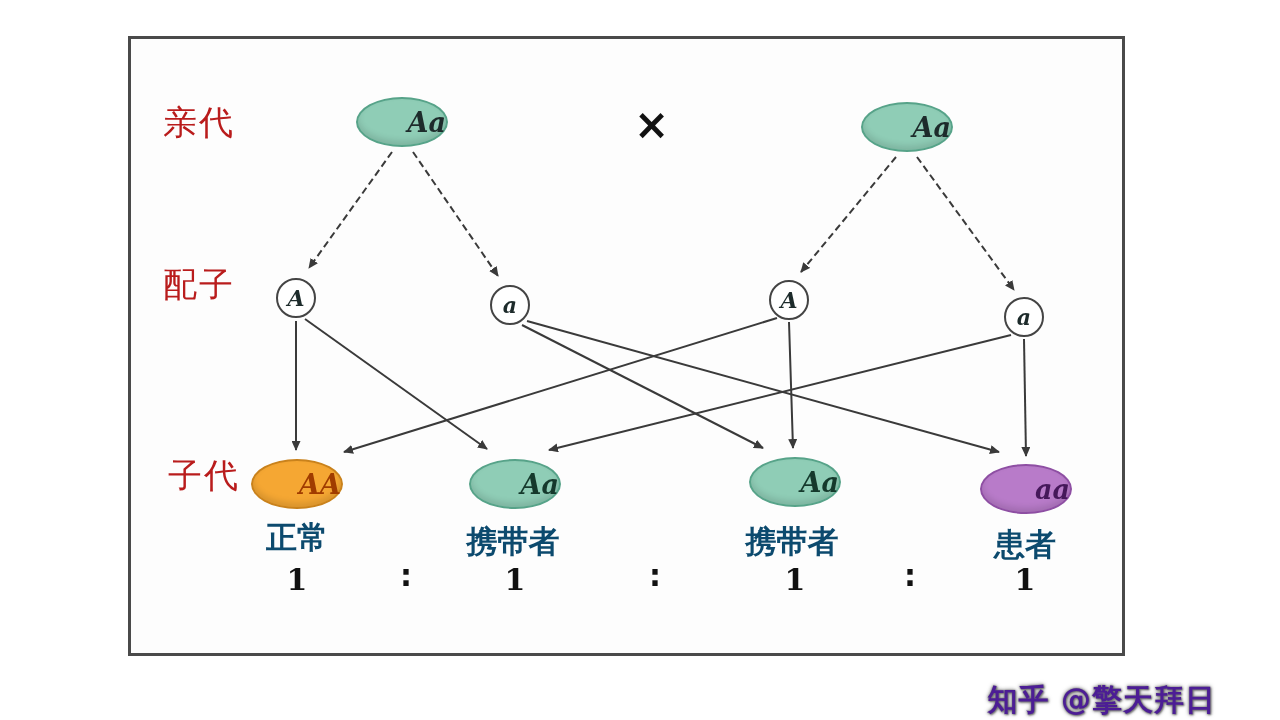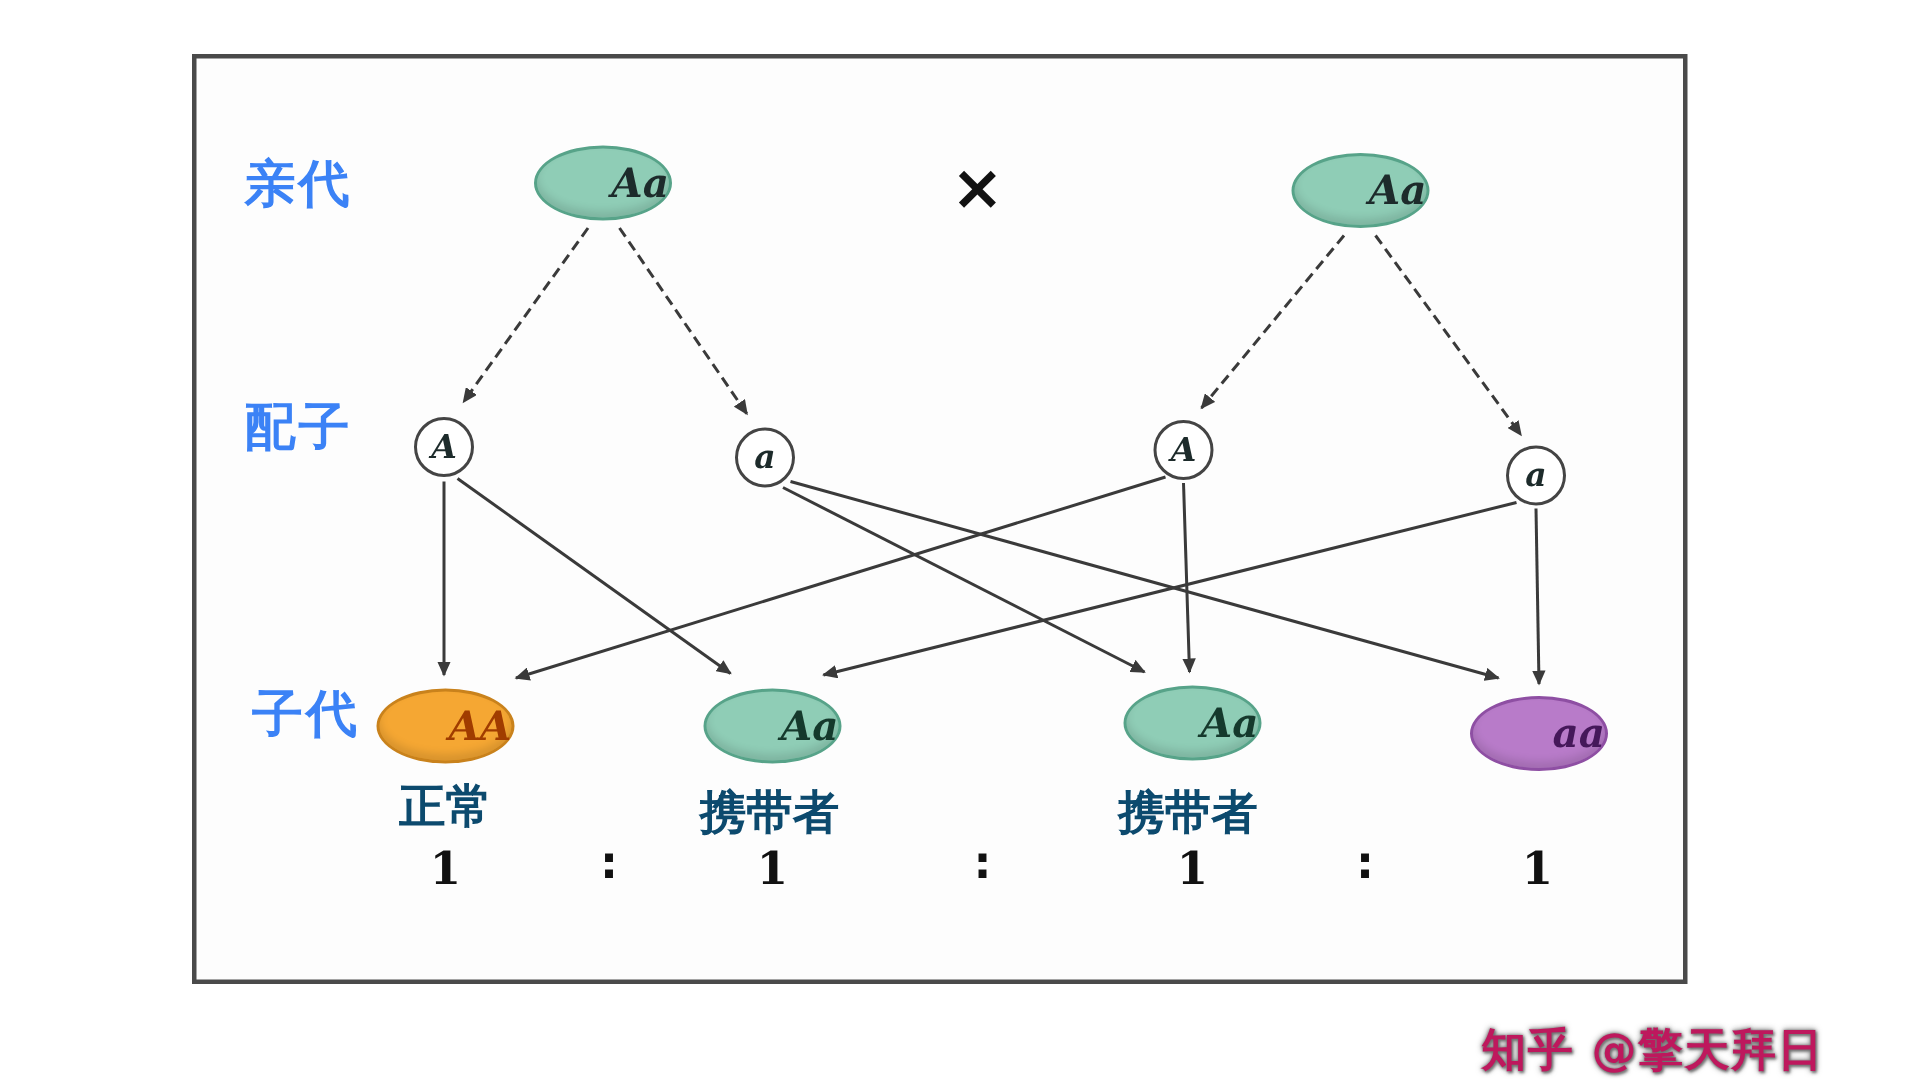--- a/index.html
+++ b/index.html
@@ -1,37 +1,37 @@
 <!DOCTYPE html>
 <html><head>
 <meta charset="utf-8">
 <style>
   html,body{margin:0;padding:0;background:#fff;}
   .stage{position:relative;width:1280px;height:720px;background:#ffffff;overflow:hidden;
          font-family:"DejaVu Sans","Liberation Sans",sans-serif;}
   .frame{position:absolute;left:128px;top:36px;width:997px;height:620px;
          border:3px solid #4a4a4a;background:#fdfdfd;box-sizing:border-box;}
   .arrows{position:absolute;left:0;top:0;width:1280px;height:720px;pointer-events:none;}
-  .row-label{position:absolute;font-size:34px;font-weight:bold;color:#3b82f6;letter-spacing:2px;}
+  .row-label{position:absolute;font-size:34px;font-weight:normal;color:#b91c1c;letter-spacing:2px;}
   .oval{position:absolute;width:92px;height:50px;border-radius:50%;
         display:flex;align-items:center;justify-content:flex-end;
         border:2px solid #57a389;background:#8fcdb6;box-sizing:border-box;
         box-shadow:inset 0 -4px 6px rgba(0,0,0,0.12);}
   .geno{font-family:"DejaVu Serif","Liberation Serif",serif;font-style:italic;
         font-weight:bold;font-size:27px;color:#1d2b2b;}
   .gamete{position:absolute;width:40px;height:40px;border-radius:50%;
           border:2px solid #444;background:#fff;box-sizing:border-box;
           display:flex;align-items:center;justify-content:center;}
   .gamete .geno{font-size:22px;}
   .cross{position:absolute;font-size:42px;font-weight:bold;color:#111;}
   .phen{position:absolute;width:160px;text-align:center;font-size:31px;font-weight:bold;color:#0c4a6e;}
   .ratio-num{position:absolute;width:80px;text-align:center;font-size:30px;font-weight:bold;
              color:#111;font-family:"DejaVu Serif","Liberation Serif",serif;}
   .ratio-sep{position:absolute;width:40px;text-align:center;font-size:30px;font-weight:bold;color:#111;}
-  .watermark{position:absolute;right:64px;top:680px;font-size:30px;font-weight:bold;color:#be185d;
+  .watermark{position:absolute;right:64px;top:680px;font-size:30px;font-weight:bold;color:#4c1d95;
              text-shadow:0 0 4px rgba(110,110,110,0.95),0 0 2px rgba(110,110,110,0.9),
                          1px 1px 2px rgba(90,90,90,0.8);letter-spacing:1px;}
 </style>
 </head>
 <body>
 
 <div class="stage">
 
   <div class="frame"></div>
 
@@ -91,20 +91,21 @@
   <div class="oval" style="left: 749px; top: 457px; background-color: rgb(143, 205, 182); border-color: rgb(87, 163, 137);">
     <span class="geno" style="color: rgb(21, 57, 44);">Aa</span>
   </div>
   <div class="oval" style="left: 980px; top: 464px; background-color: rgb(184, 123, 201); border-color: rgb(142, 79, 163);">
     <span class="geno" style="color: rgb(69, 24, 90);">aa</span>
   </div>
 
   <div class="phen" style="left:217px;top:517px">正常</div>
   <div class="phen" style="left:433px;top:521px">携带者</div>
   <div class="phen" style="left:712px;top:521px">携带者</div>
+  <div class="phen" style="left:945px;top:524px">患者</div>
 
   <div class="ratio-num" style="left:257px;top:562px">1</div>
   <div class="ratio-sep" style="left:386px;top:558px">:</div>
   <div class="ratio-num" style="left:475px;top:562px">1</div>
   <div class="ratio-sep" style="left:635px;top:558px">:</div>
   <div class="ratio-num" style="left:755px;top:562px">1</div>
   <div class="ratio-sep" style="left:890px;top:558px">:</div>
   <div class="ratio-num" style="left:985px;top:562px">1</div>
 
   <div class="watermark">知乎 @擎天拜日</div>

